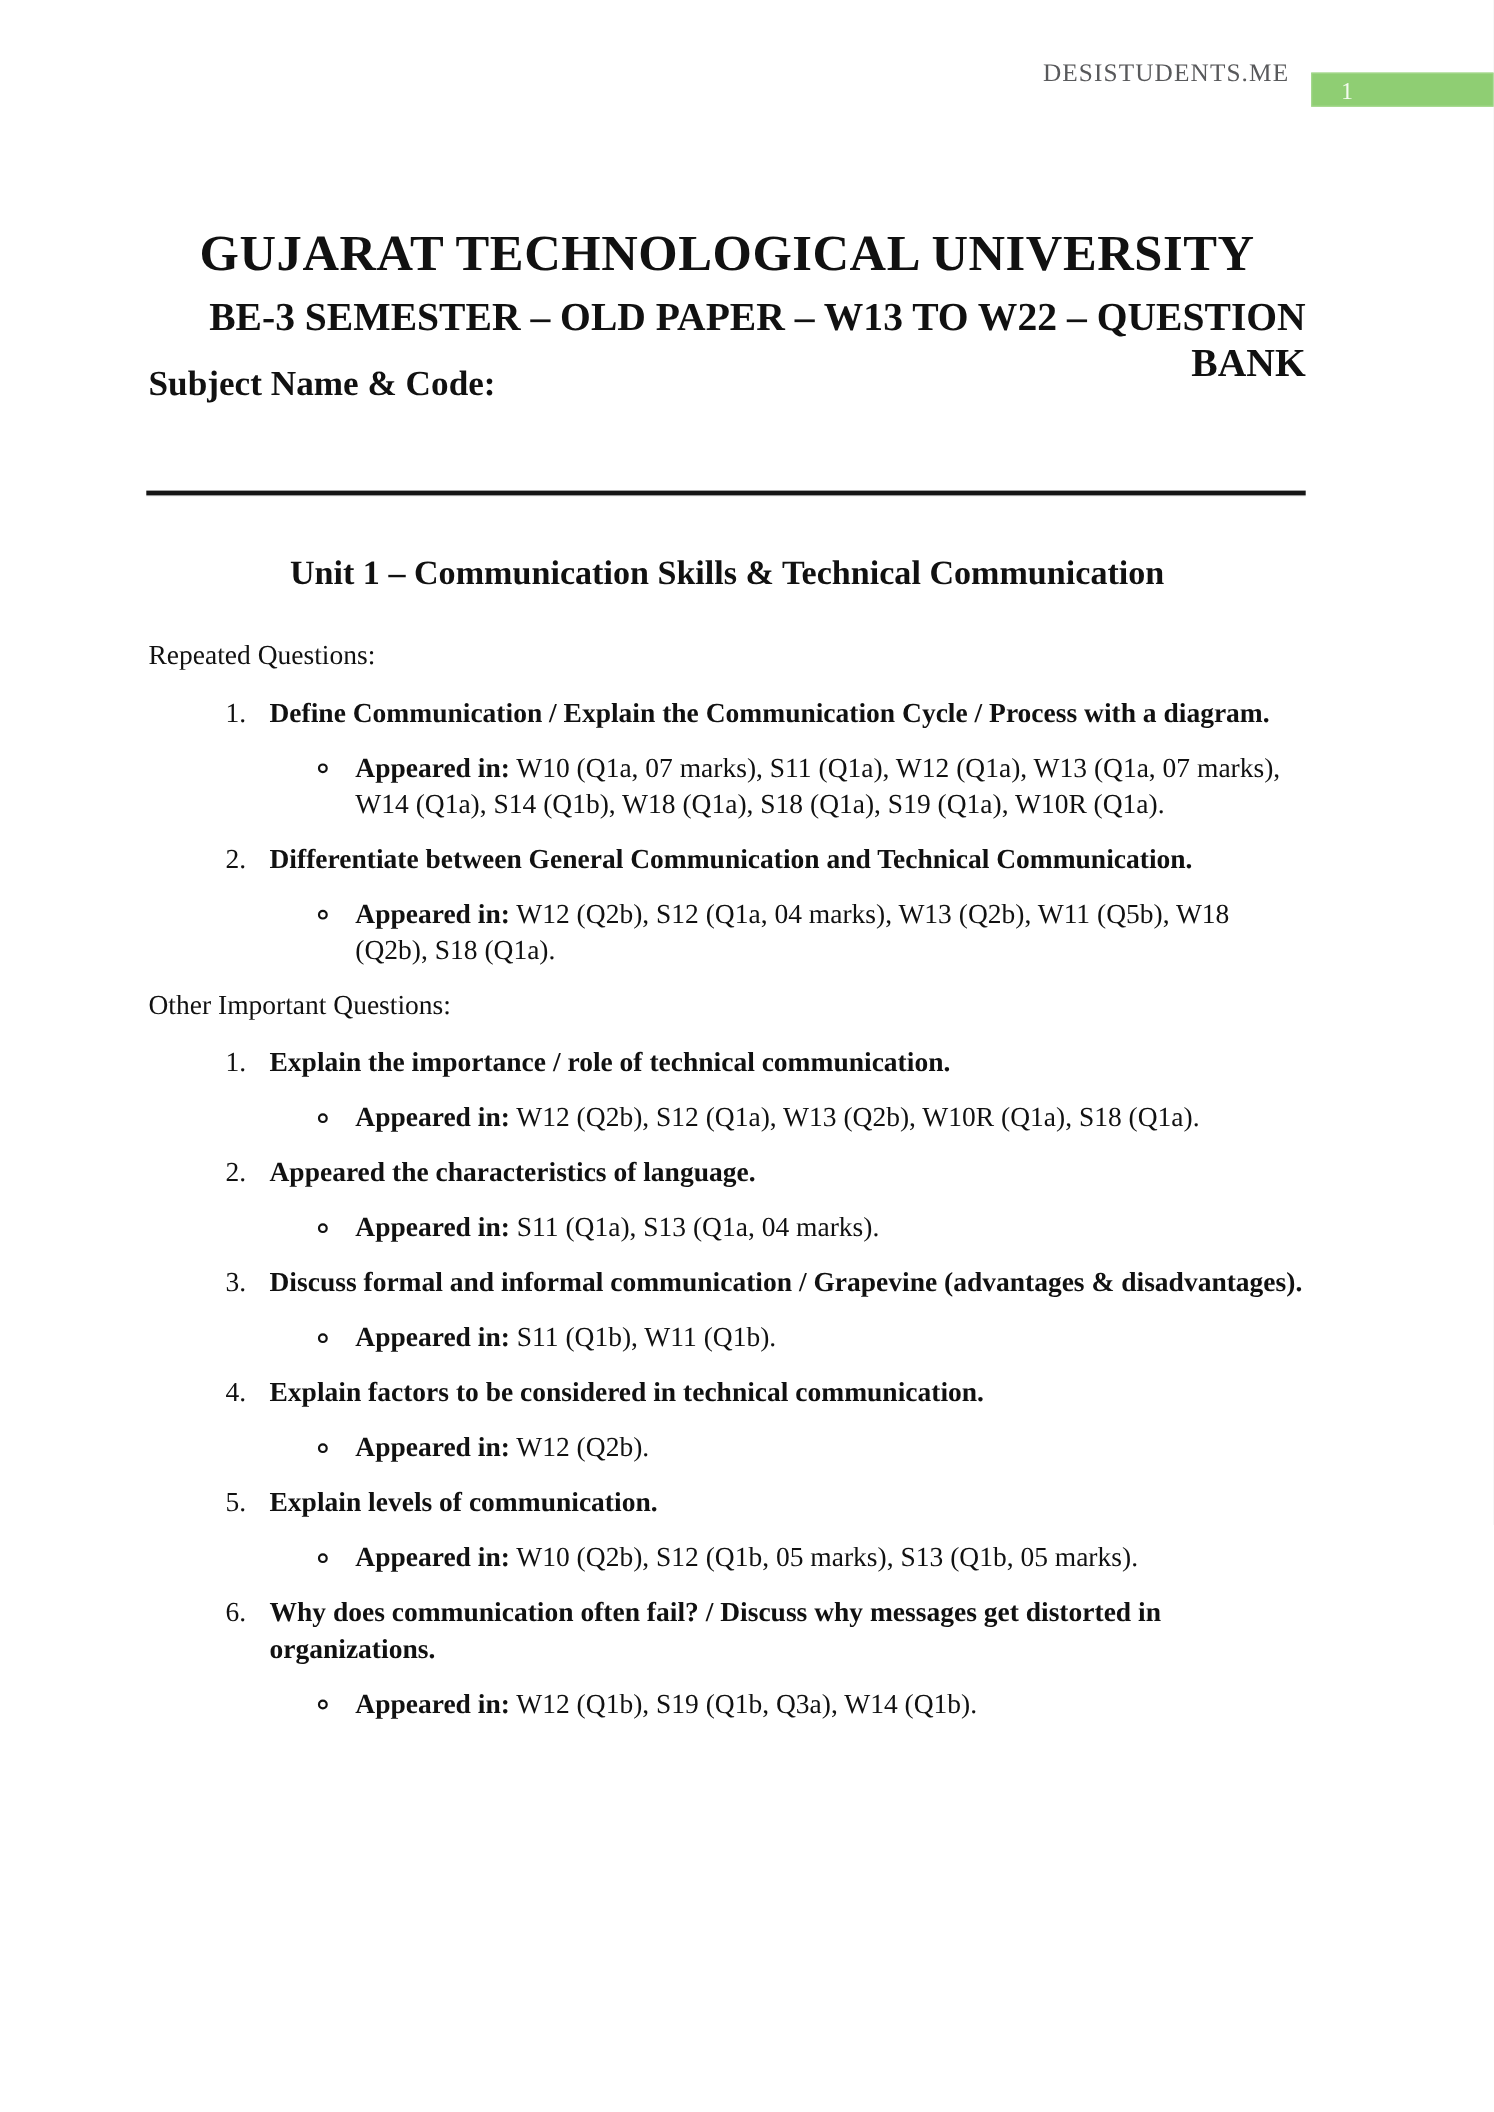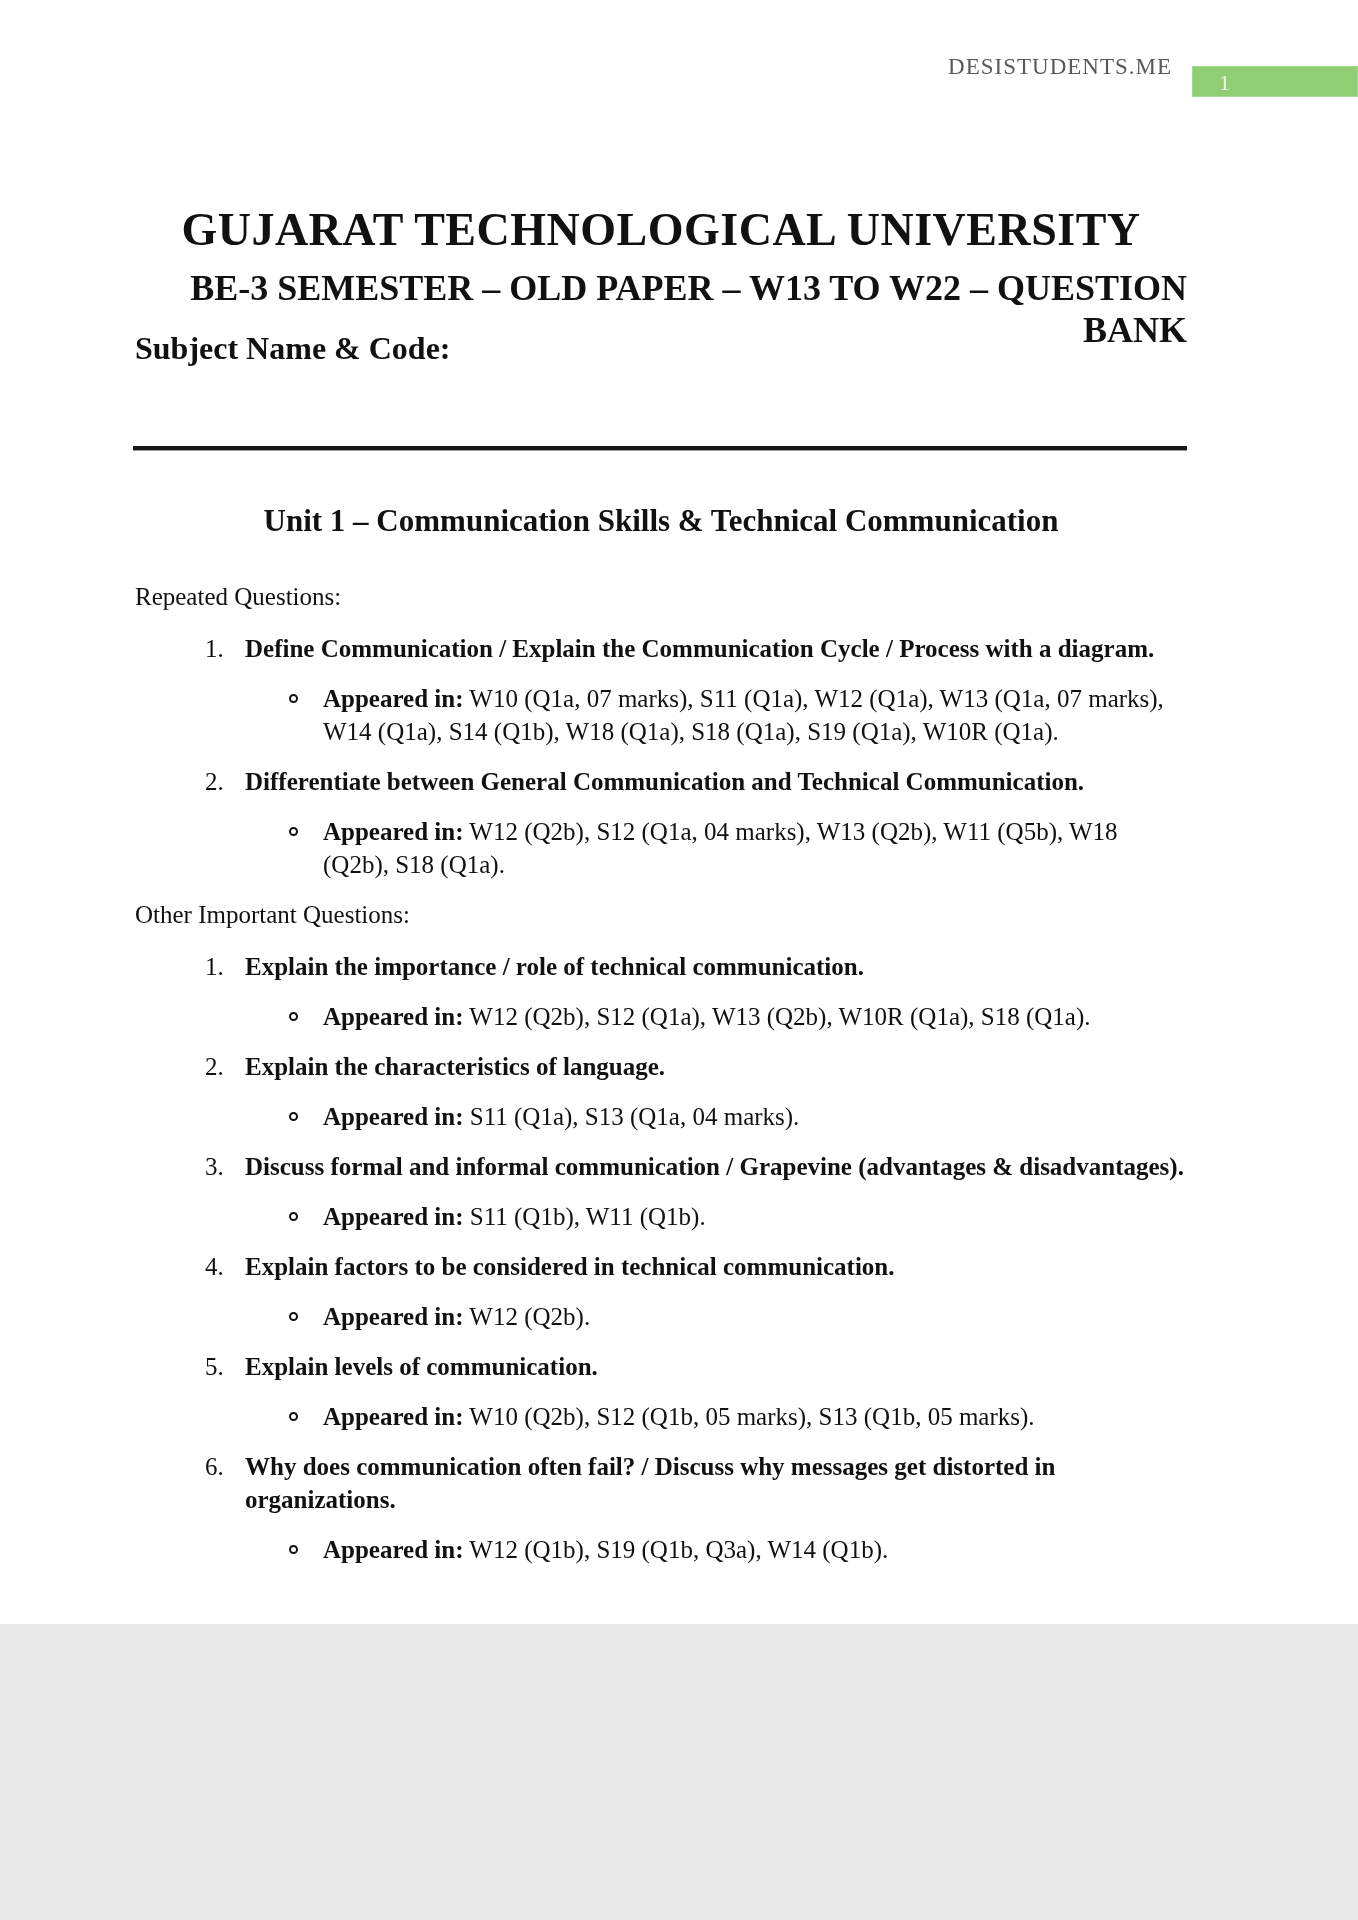--- a/index.html
+++ b/index.html
@@ -1,19 +1,19 @@
 <!DOCTYPE html>
 <html><head>
 <meta charset="utf-8">
 <style>
   * { margin:0; padding:0; box-sizing:border-box; }
   html,body { background:#e8e8e8; }
   .page {
     position:relative;
-    width:1358px; height:1624px;
+    width:1358px; height:1920px;
     background:#ffffff;
     font-family:"Liberation Serif","DejaVu Serif",serif;
     color:#111;
     overflow:hidden;
     margin:0 auto;
   }
   
   .site-name {
     position:absolute; top:54px; right:186px;
     font-size:23px; letter-spacing:1px;
@@ -117,21 +117,21 @@
           <span class="circle-bullet"></span>
         </span>
       <p class="appeared-text">
         <span class="b">Appeared in:</span>
         <span>W12 (Q2b), S12 (Q1a), W13 (Q2b), W10R (Q1a), S18 (Q1a).</span>
       </p>
     </div>
 
     <div class="qitem">
       <span class="qnum">2.</span>
-      <span class="qtext">Explain the characteristics of language.</span>
+      <span class="qtext">Appeared the characteristics of language.</span>
     </div>
     <div class="appeared">
       <span class="marker-col">
           <span class="circle-bullet"></span>
         </span>
       <p class="appeared-text">
         <span class="b">Appeared in:</span>
         <span>S11 (Q1a), S13 (Q1a, 04 marks).</span>
       </p>
     </div>

